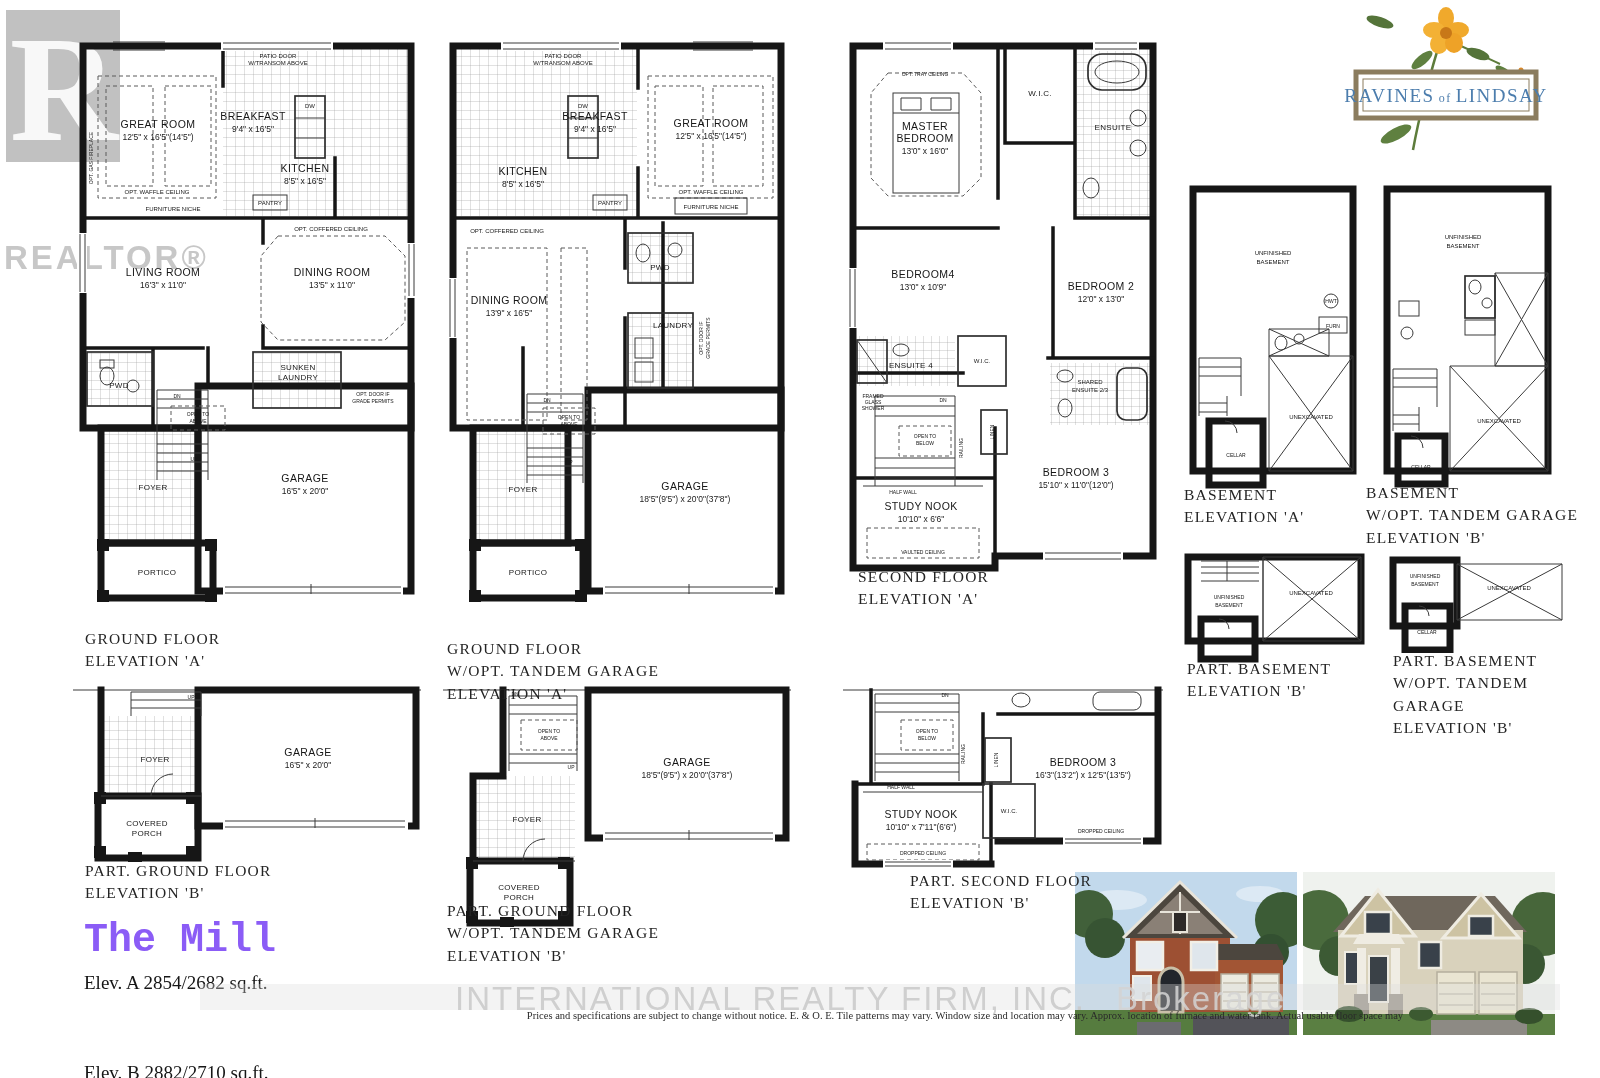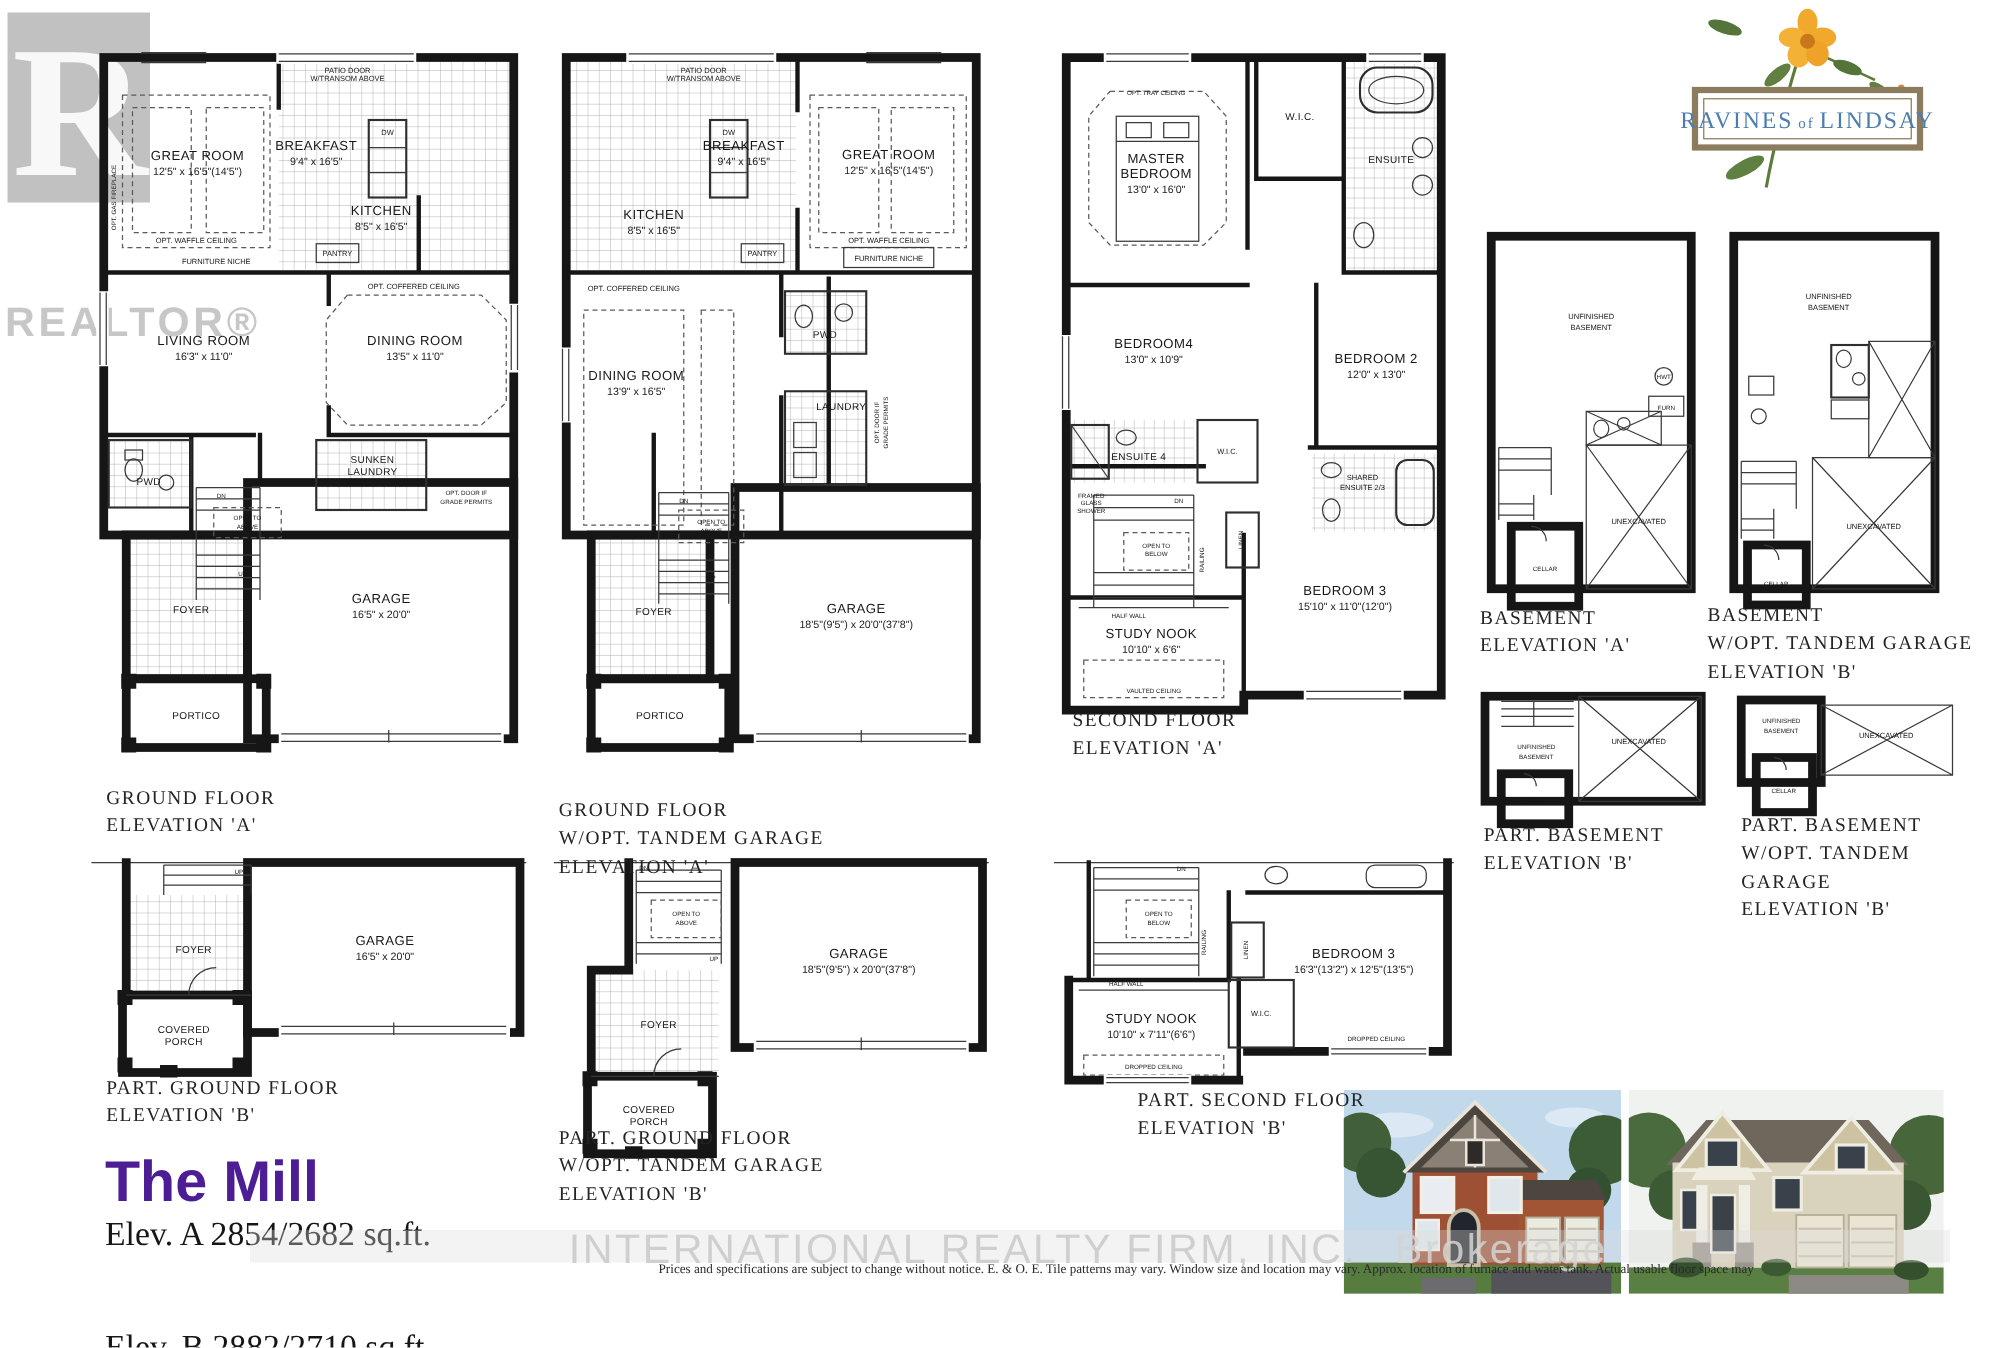--- a/index.html
+++ b/index.html
@@ -16,22 +16,22 @@
   
   text{font-family:"Liberation Sans",sans-serif;fill:#161616;text-anchor:middle}
   .rL{font-size:10.5px;letter-spacing:.4px}
   .rD{font-size:8.5px;fill:#222}
   .rS{font-size:8px;letter-spacing:.3px}
   .rT{font-size:6px}
   .rU{font-size:5px}
   .plan-title{font-family:"Liberation Serif",serif;font-size:15.5px;letter-spacing:1.2px;
       color:#242424;line-height:1.45;z-index:3}
   .plan-title span{display:block}
-  .model-name{font-family:Liberation Sans, sans-serif;font-weight:bold;font-size:46px;color:#4c1d95;z-index:3}
-  .elev-line{font-family:"Liberation Serif",serif;font-size:27px;color:#161616;z-index:3}
+  .model-name{font-family:Liberation Mono, monospace;font-weight:bold;font-size:40px;color:#8b5cf6;z-index:3}
+  .elev-line{font-family:"Liberation Serif",serif;font-size:19px;color:#161616;z-index:3}
   .disclaimer{font-family:"Liberation Serif",serif;font-size:10.5px;color:#2a2a2a;
       text-align:center;line-height:1.55;z-index:6}
   .watermark{font-family:"Liberation Sans",sans-serif;font-size:33px;letter-spacing:2px;
       color:#c9c9c9;white-space:nowrap;z-index:6;opacity:.85}
   .watermark .wm-sub{margin-left:30px;color:#d4d4d4}
   .wm-band{background:#dcdcdc;opacity:.35;z-index:5}
   .realtor-wordmark{font-family:"Liberation Sans",sans-serif;font-weight:bold;font-size:33px;
       letter-spacing:3px;color:#b5b5b5;opacity:.75;z-index:1}
   .z1{z-index:1}.z2{z-index:2;position:absolute}
 </style>

